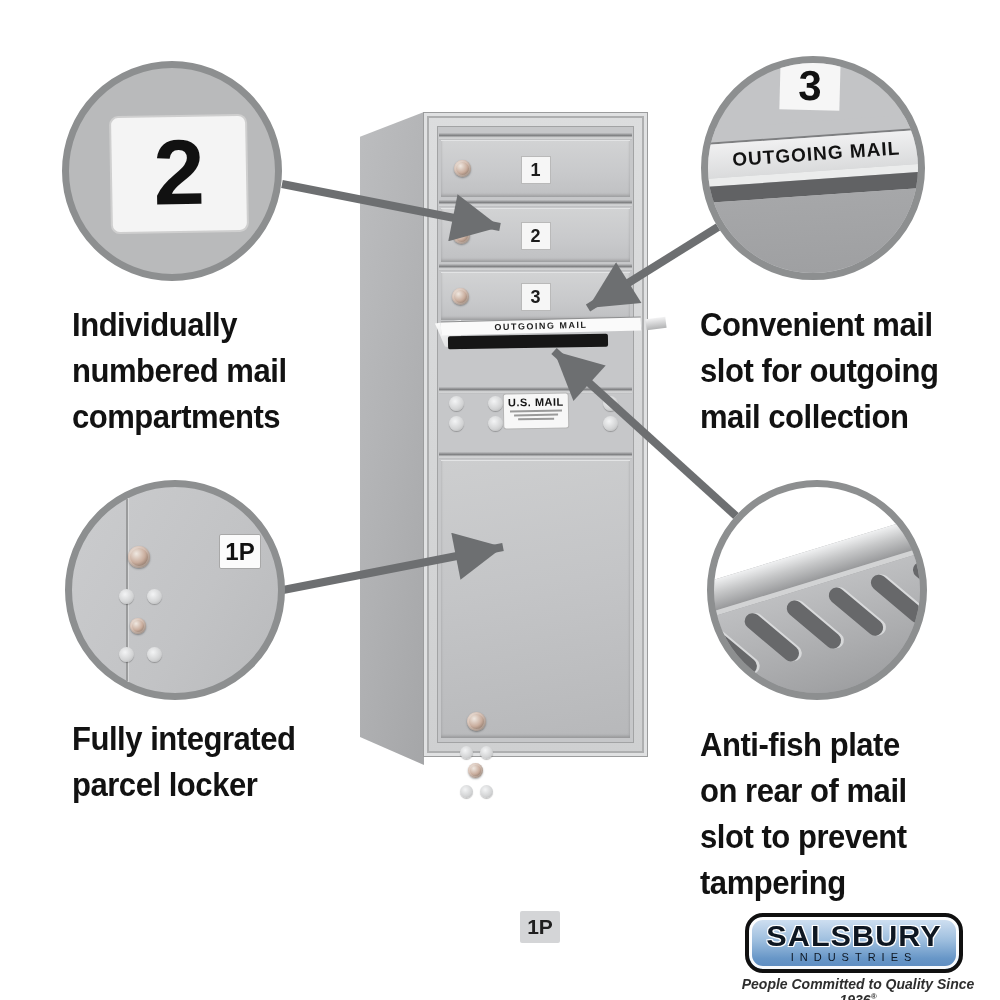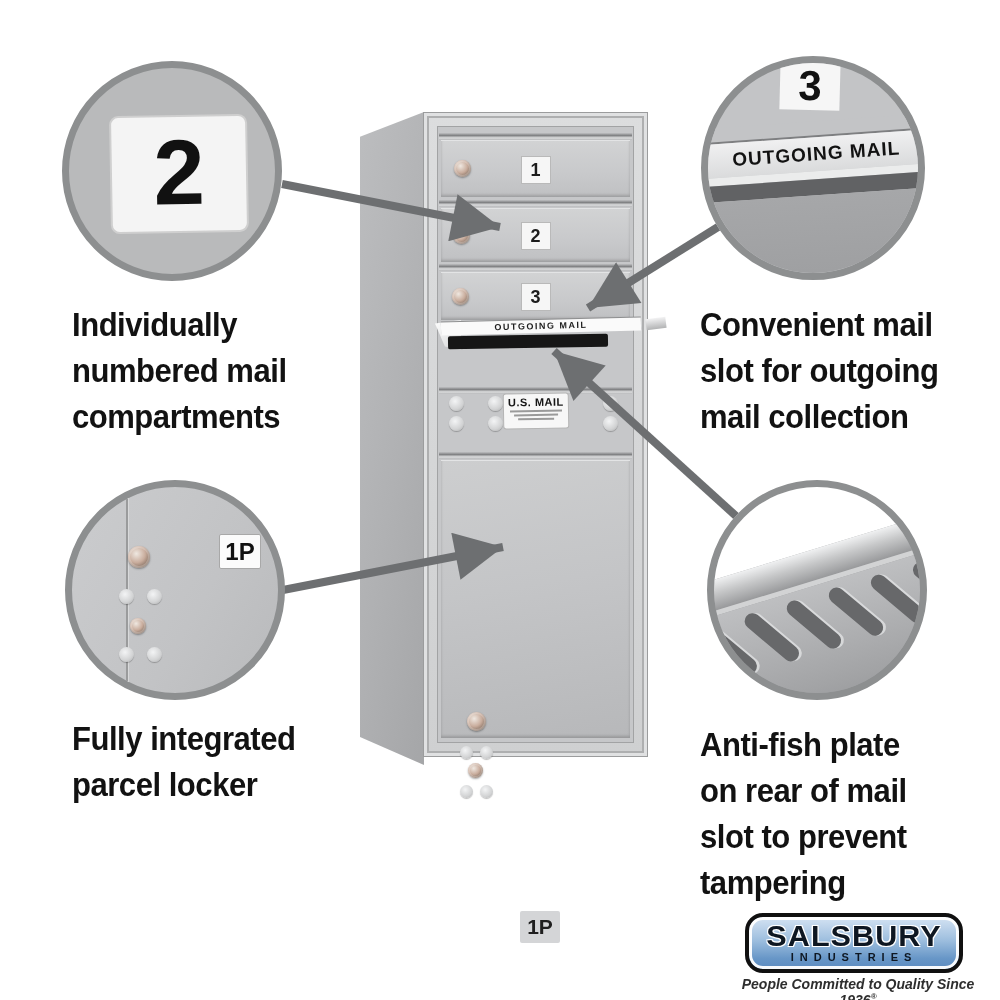--- a/index.html
+++ b/index.html
@@ -88,21 +88,21 @@
   #c4-shade{position:absolute;left:0;right:0;bottom:0;height:70px;
       background:linear-gradient(180deg,rgba(0,0,0,0),rgba(40,42,44,.35));}
 
   
   #logo-box{left:745px;top:913px;width:218px;height:60px;border:4px solid #101010;border-radius:18px;
       background:linear-gradient(180deg,#d5e3f3 0%,#9dbede 45%,#6796c7 80%,#5b8ac0 100%);
       box-shadow:inset 0 0 0 3px rgba(255,255,255,.95);box-sizing:border-box;text-align:center;}
   #logo-name{font-weight:bold;font-size:30px;line-height:32px;letter-spacing:1px;color:#0e1722;
       margin-top:3px;transform:scaleX(1.02);
       text-shadow:-1px -1px 0 #fff,1px -1px 0 #fff,-1px 1px 0 #fff,1px 1px 0 #fff;}
-  #logo-sub{font-weight:bold;font-size:11px;letter-spacing:6px;color:#0e1722;margin-top:-1px;}
+  #logo-sub{font-weight:normal;font-size:11px;letter-spacing:6px;color:#0e1722;margin-top:-1px;}
   #logo-tagline{left:738px;top:976px;width:240px;text-align:center;font-style:italic;font-weight:bold;
       font-size:14px;color:#2e2e2e;}
   #logo-tagline sup{font-size:8px;}
 </style>
 </head>
 <body>
 
 <div id="stage">
 
   <div class="abs" id="side-panel"></div>

